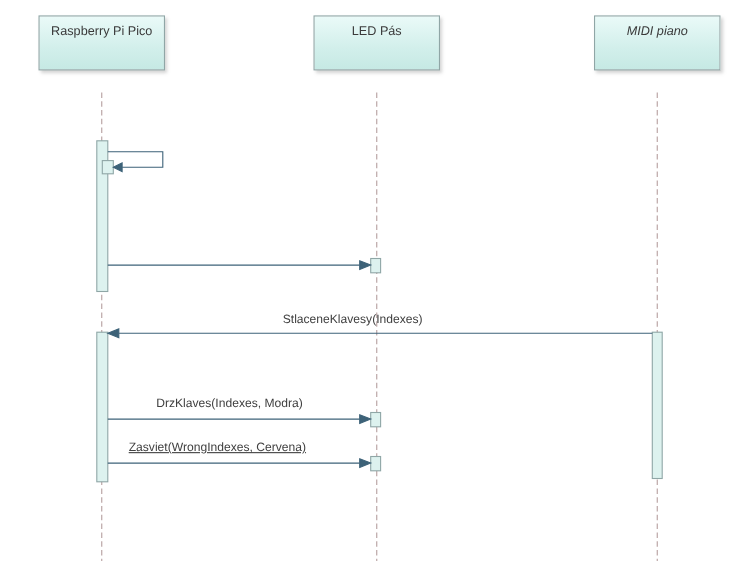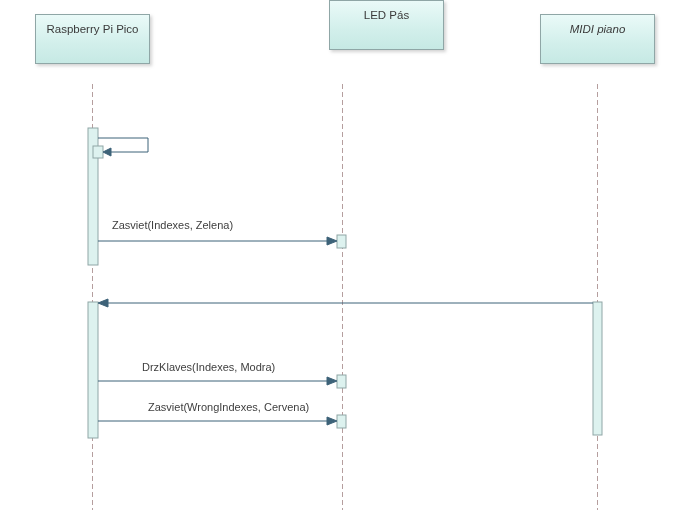--- a/index.html
+++ b/index.html
@@ -17,21 +17,21 @@
     box-sizing:border-box;
     border:1px solid #8fa6a6;
     background:linear-gradient(to bottom,#eafaf8 0%,#d2efeb 60%,#c6e9e4 100%);
     box-shadow:2px 2px 3px rgba(130,130,130,0.35);
     text-align:center;
     color:#3a3a3a;
     font-size:11.5px;
     padding-top:8px;
   }
   .node-pico{left:35px;top:14px;}
-  .node-led{left:285px;top:0;margin-left:44px;}
+  .node-led{left:285px;top:14px;}
   .node-midi{left:540px;top:14px;font-style:italic;}
   .msg-label{
     position:absolute;
     font-size:11px;
     color:#404040;
     white-space:nowrap;
   }
   .lifeline{stroke:#b59e9e;stroke-width:1;stroke-dasharray:5,3;fill:none;}
   .activation{fill:#ddf2ef;stroke:#8fa6a6;stroke-width:1;}
   .msg-line{stroke:#3d6278;stroke-width:1;fill:none;}
@@ -75,17 +75,17 @@
   <div class="node node-pico">
     <span>Raspberry Pi Pico</span>
   </div>
   <div class="node node-led">
     <span>LED Pás</span>
   </div>
   <div class="node node-midi">
     <span>MIDI piano</span>
   </div>
 
-  <div class="msg-label" style="left:112px;top:219px;">Zasviet(Indexes, Zelena)</div>
+  <div class="msg-label" style="left:257px;top:285px;">StlaceneKlavesy(Indexes)</div>
   <div class="msg-label" style="left:142px;top:361px;">DrzKlaves(Indexes, Modra)</div>
-  <div class="msg-label" style="left:148px;top:401px;">Zasviet(WrongIndexes, Cervena)</div>
+  <div class="msg-label" style="left:117px;top:401px;text-decoration:underline;">Zasviet(WrongIndexes, Cervena)</div>
 
 </div>
 
 </body></html>

